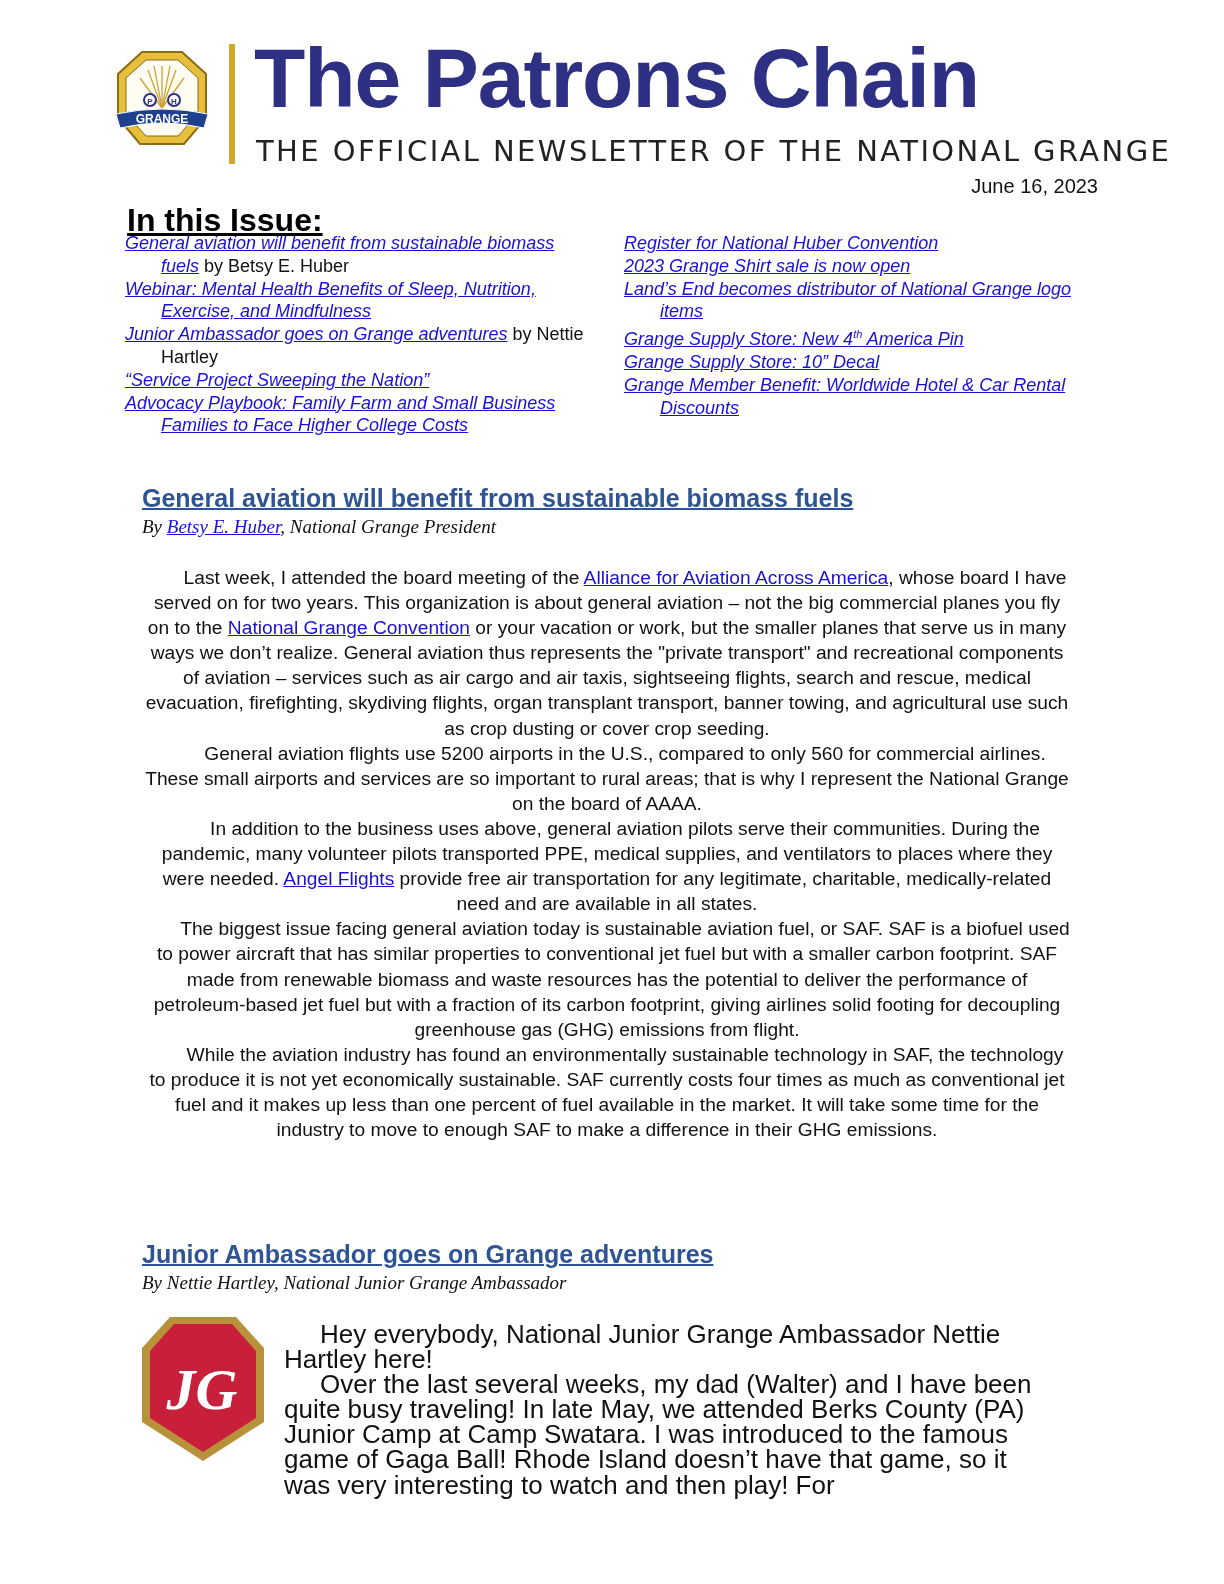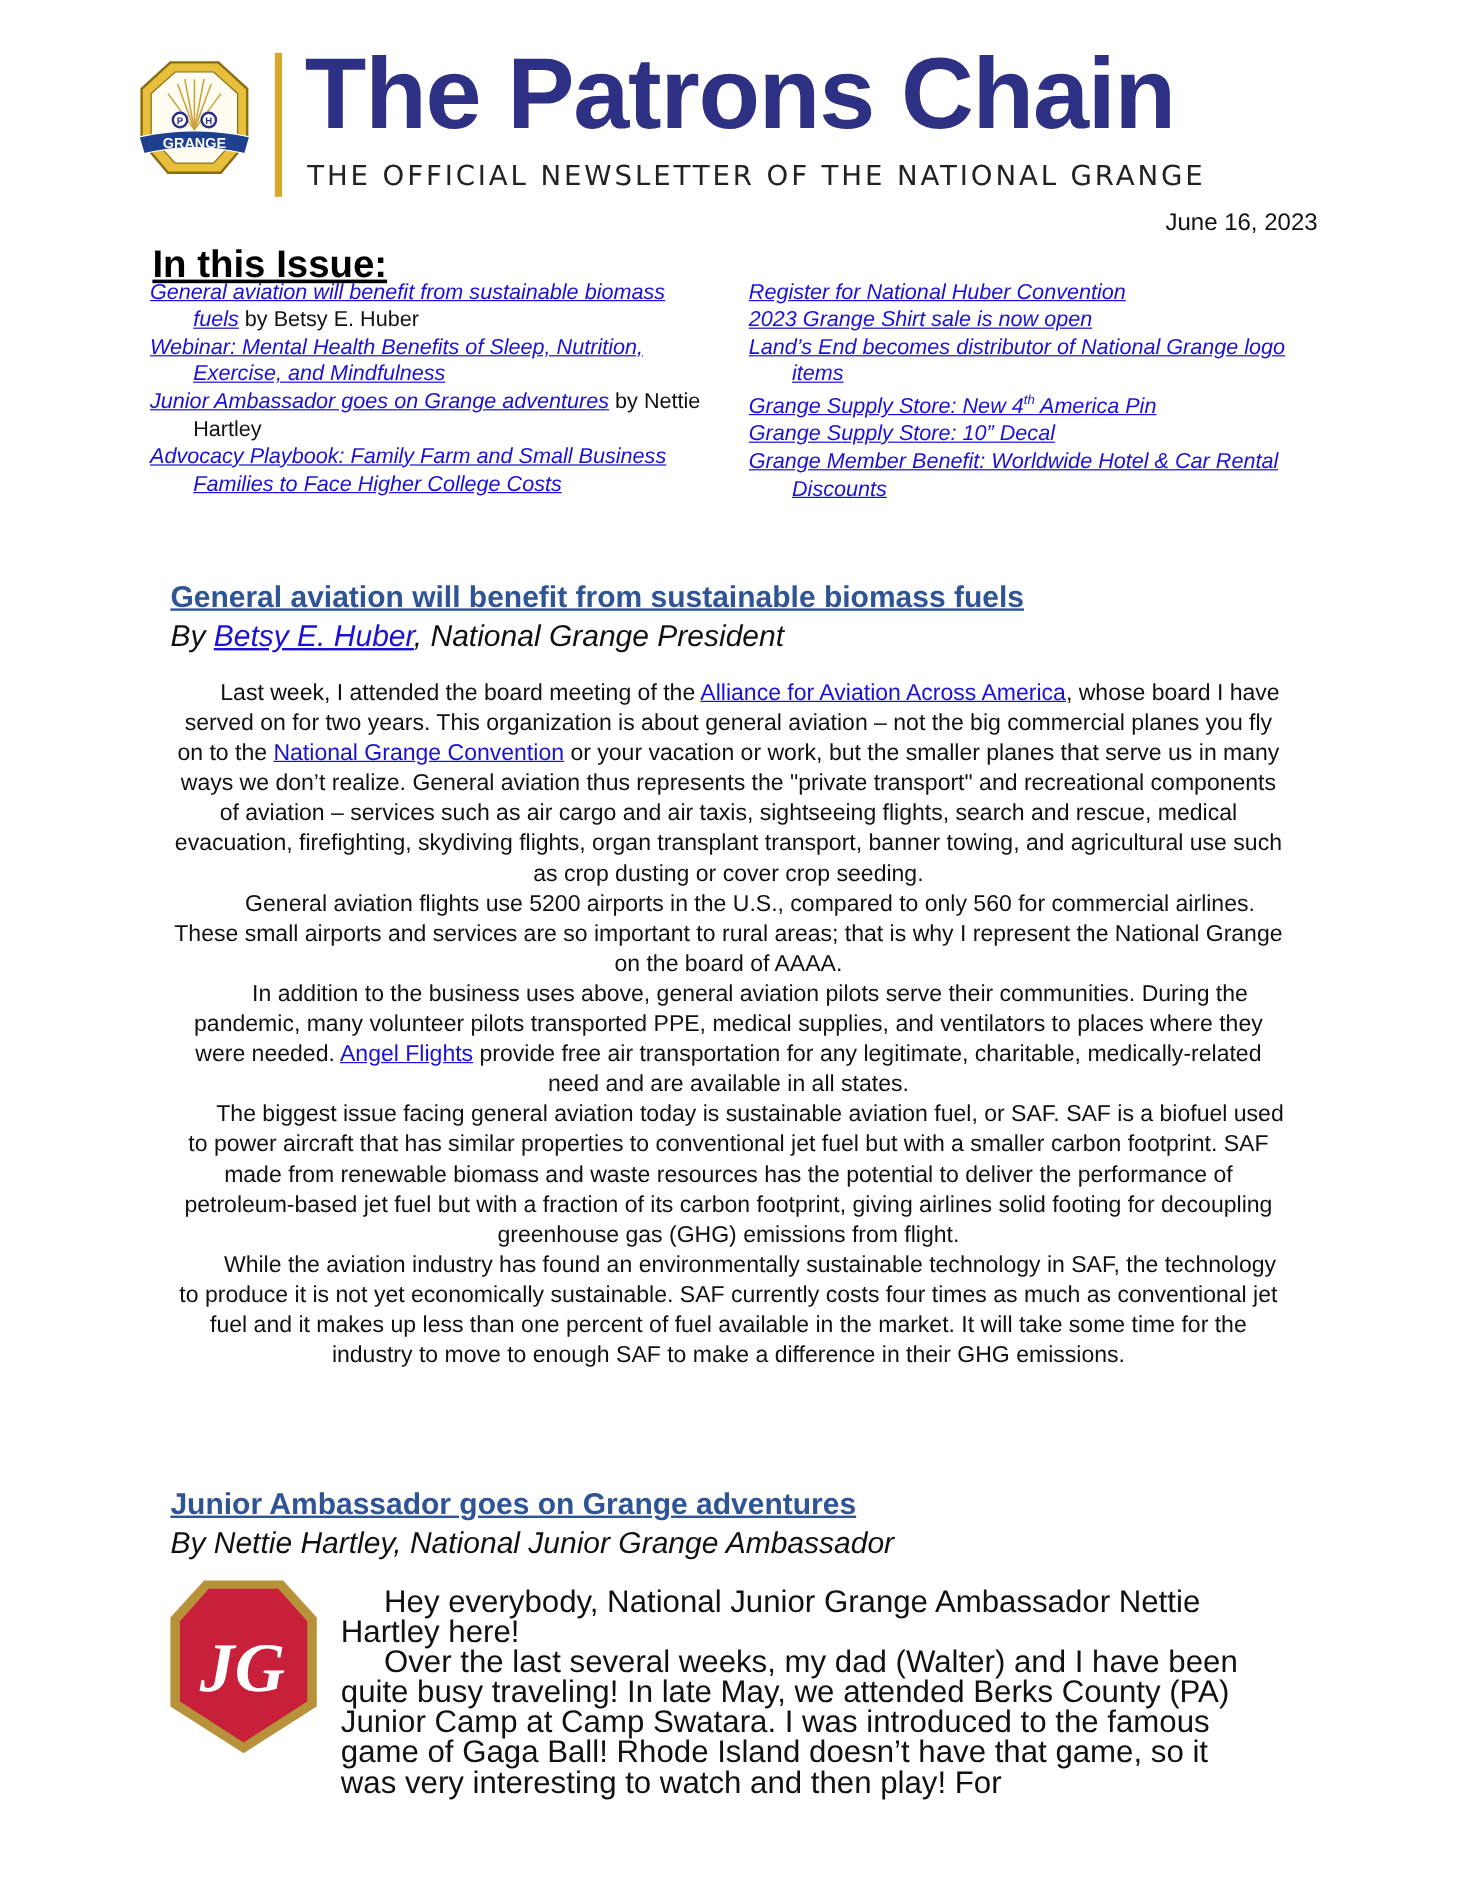--- a/index.html
+++ b/index.html
@@ -6,37 +6,37 @@
   body { width: 1224px; height: 1584px; position: relative; overflow: hidden;
          font-family: "Liberation Sans", sans-serif; color: #111; }
   a, .link { color: #1a10d6; text-decoration: underline; cursor: pointer; }
 
   
   .masthead { position: absolute; left: 112px; top: 44px; width: 940px; height: 122px; }
   .logo { position: absolute; left: 0; top: 4px; width: 100px; height: 100px; }
   .vbar { position: absolute; left: 117px; top: 0; width: 6px; height: 120px; background: #d4a82a; }
   .title { position: absolute; left: 142px; top: -8px; font-size: 84px; font-weight: bold;
            color: #2e3183; letter-spacing: -1px; white-space: nowrap; line-height: 1; }
-  .subtitle { position: absolute; left: 144px; top: 90px; font-size: 23px; color: #222;
+  .subtitle { position: absolute; left: 144px; top: 90px; font-size: 29px; color: #222;
               letter-spacing: 2.4px; white-space: nowrap; font-family: "DejaVu Sans", sans-serif; }
   .date { position: absolute; right: 126px; top: 175px; font-size: 20px; color: #111; }
 
   
   .toc-head { position: absolute; left: 127px; top: 202px; font-size: 32px; font-weight: bold;
               text-decoration: underline; color: #000; }
   .toc-col { position: absolute; top: 232px; font-size: 18px; line-height: 22.8px; }
   .toc-col.left { left: 125px; width: 470px; }
   .toc-col.right { left: 624px; width: 470px; }
   .toc-item { padding-left: 36px; text-indent: -36px; }
   .toc-item .link { font-style: italic; }
 
   
   .article-title { position: absolute; left: 142px; font-size: 25px; font-weight: bold; color: #2f5496;
                    text-decoration: underline; text-decoration-thickness: 2px; white-space: nowrap; }
-  .byline { position: absolute; left: 142px; font-size: 25px; font-style: italic; color: #111; }
+  .byline { position: absolute; left: 142px; font-size: 19px; font-style: italic; color: #111; font-family: Liberation Serif, serif; }
   .body { position: absolute; left: 142px; width: 930px; font-size: 19.2px; line-height: 25.1px; color: #111; }
   .body p { margin: 0; text-indent: 36px; text-align: center; }
 
   .jg-logo { position: absolute; left: 140px; top: 1314px; width: 126px; height: 150px; }
   .jg-body { position: absolute; left: 284px; top: 1322px; width: 760px; font-size: 26px; line-height: 25.1px; }
   .jg-body p { margin: 0; text-indent: 36px; }
 </style>
 </head>
 <body>
 
@@ -70,20 +70,23 @@
 
 <div class="toc-col left">
   <div class="toc-item">
     <span class="link">General aviation will benefit from sustainable biomass fuels</span><span> by Betsy E. Huber</span>
   </div>
   <div class="toc-item">
     <span class="link">Webinar: Mental Health Benefits of Sleep, Nutrition, Exercise, and Mindfulness</span>
   </div>
   <div class="toc-item">
     <span class="link">Junior Ambassador goes on Grange adventures</span><span> by Nettie Hartley</span>
+  </div>
+  <div class="toc-item">
+    <span class="link">“Service Project Sweeping the Nation”</span>
   </div>
   <div class="toc-item">
     <span class="link">Advocacy Playbook: Family Farm and Small Business Families to Face Higher College Costs</span>
   </div>
 </div>
 
 <div class="toc-col right">
   <div class="toc-item">
     <span class="link">Register for National Huber Convention</span>
   </div>

